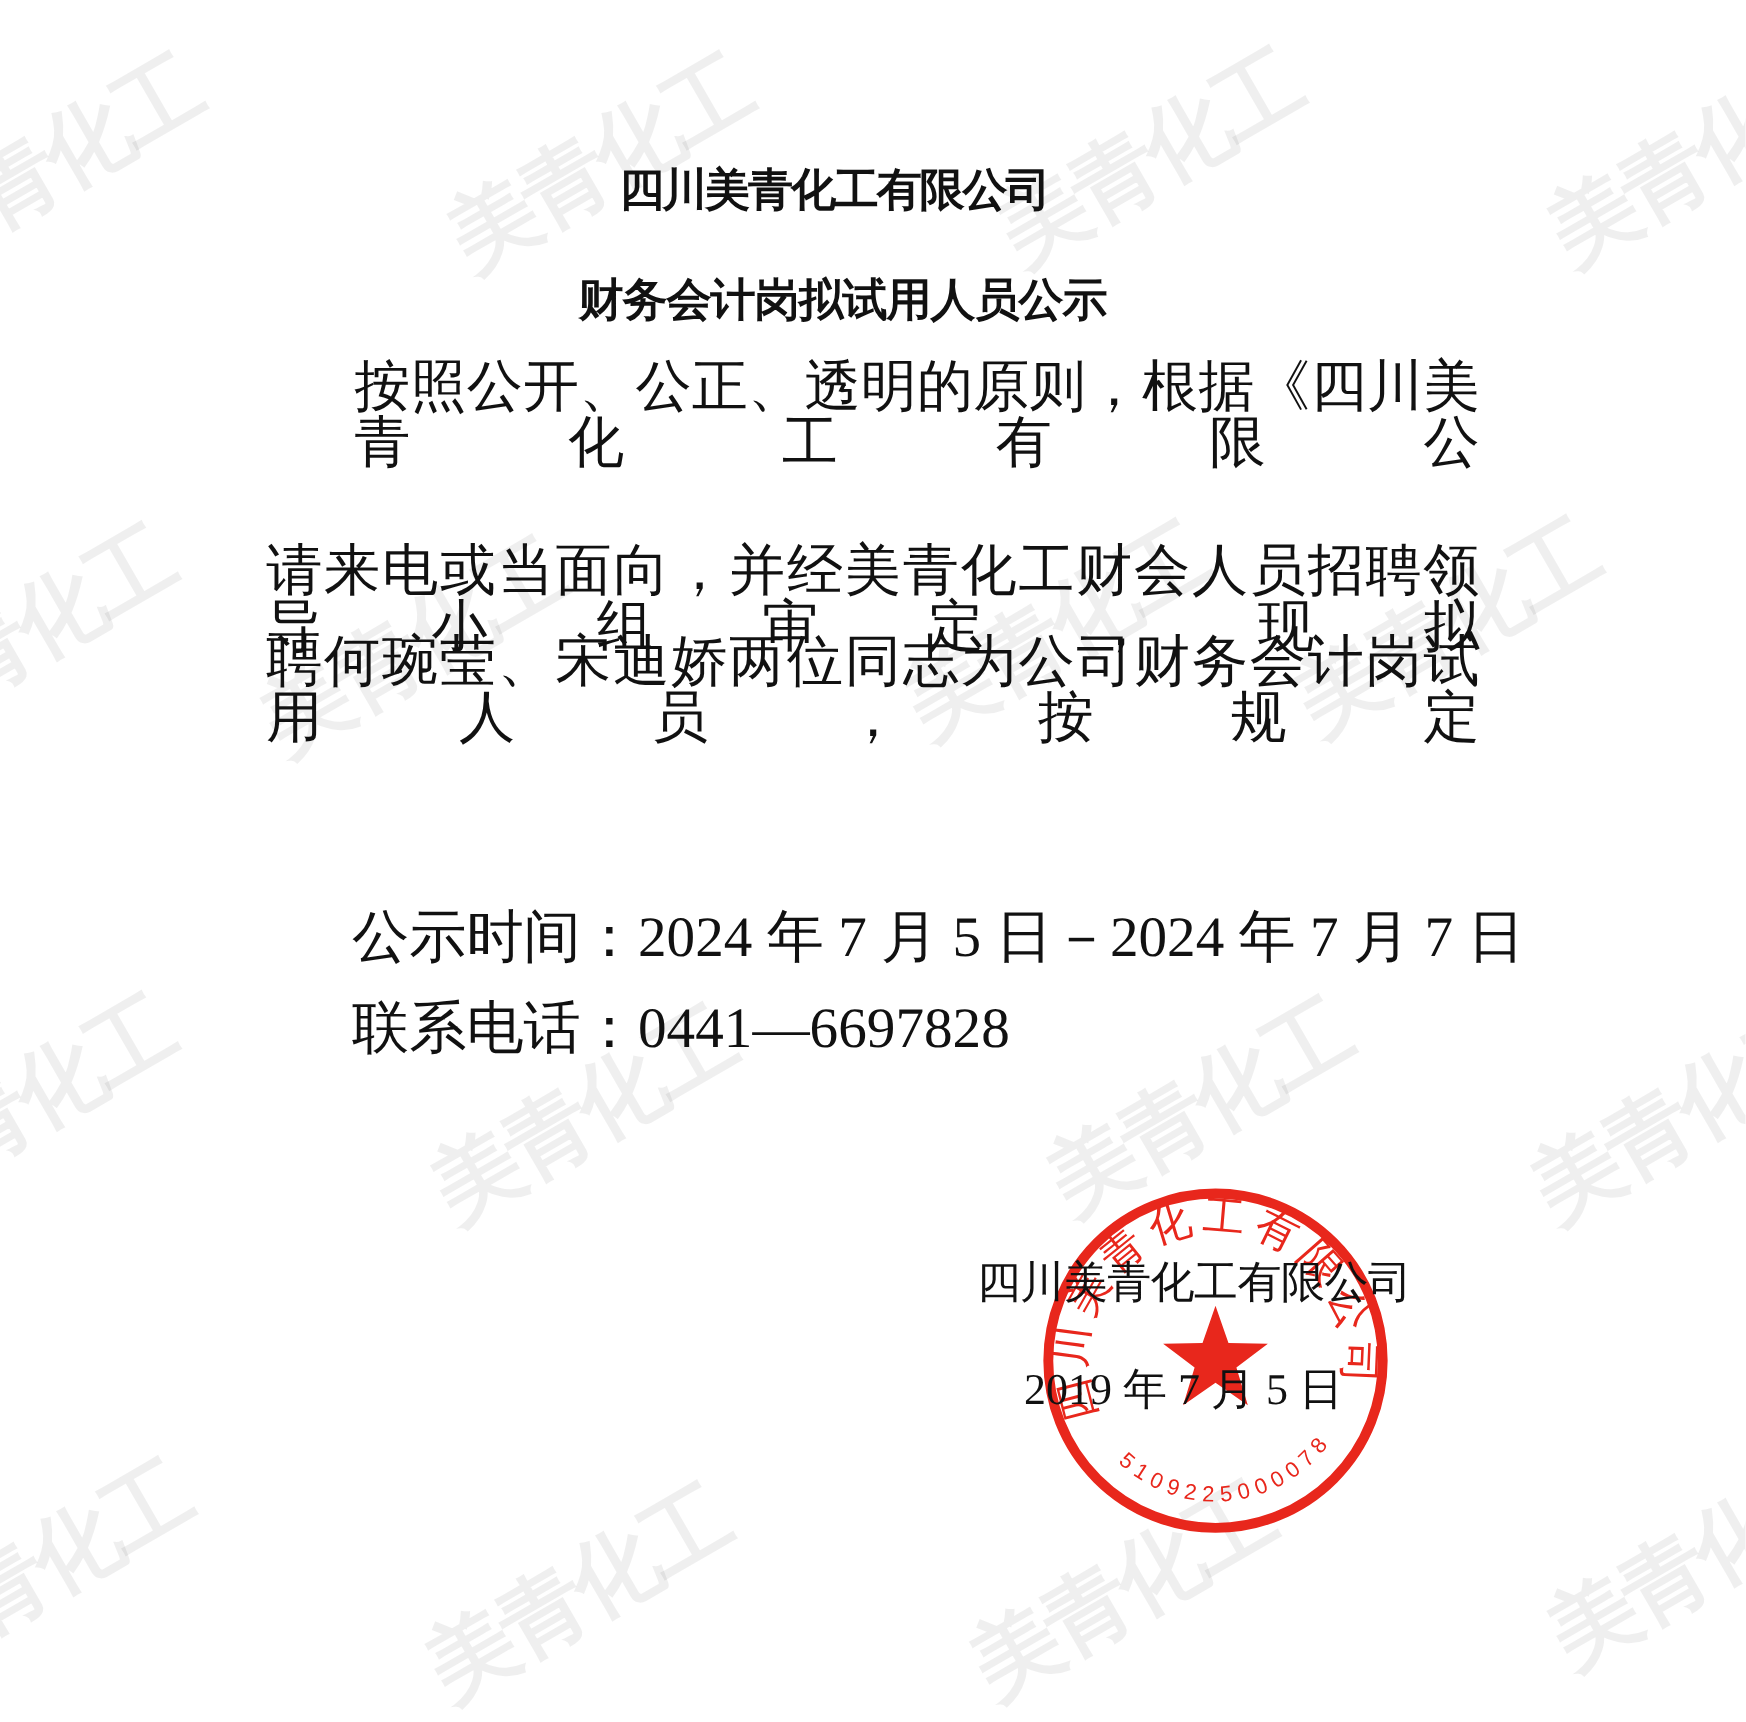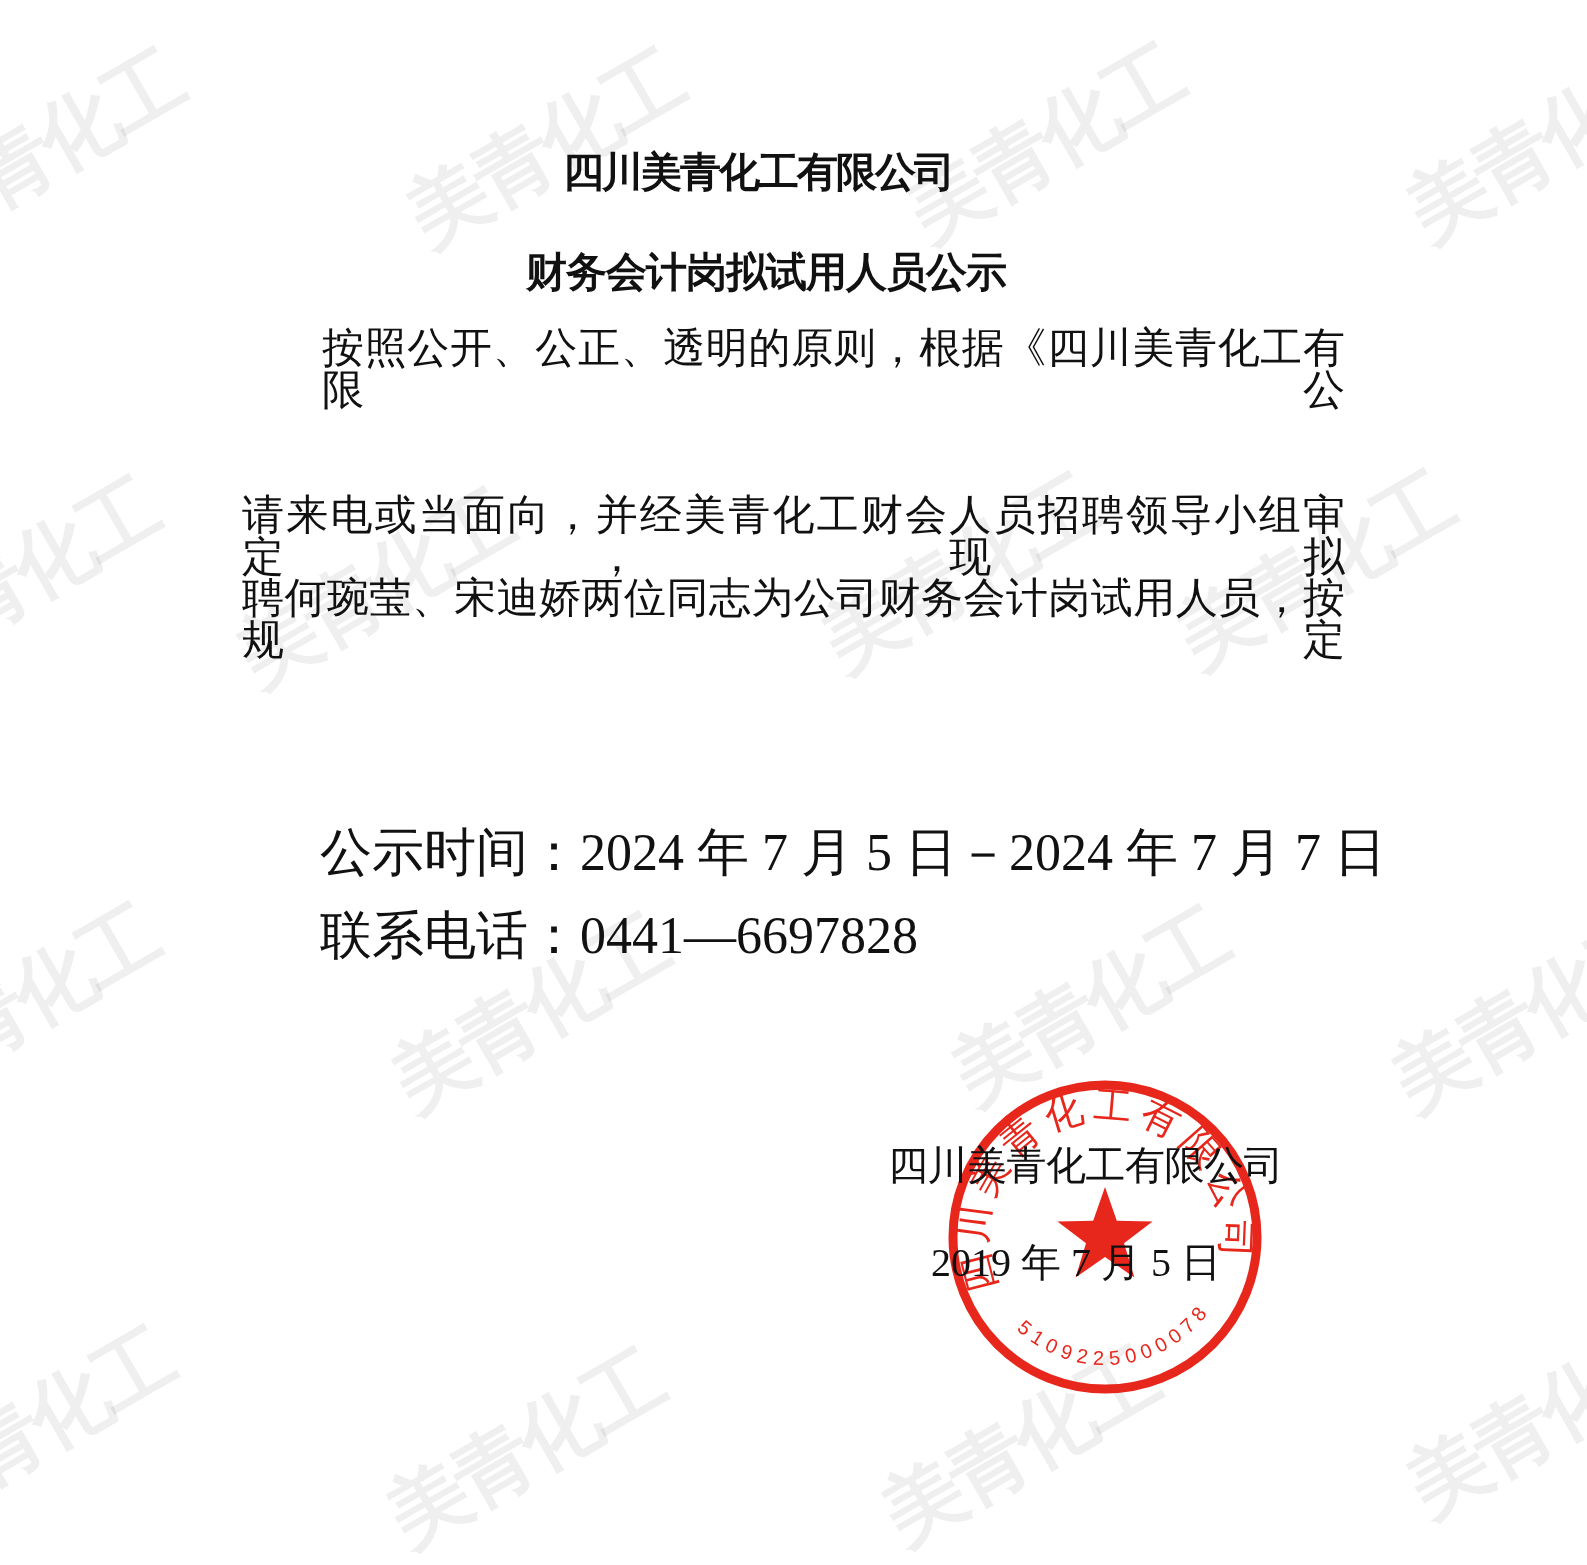--- a/index.html
+++ b/index.html
@@ -25,21 +25,21 @@
   
   .abs{position:absolute;white-space:nowrap;line-height:1;}
   .title{
     font-weight:bold;
     font-size:41px;
     z-index:2;
   }
   .body-line{
     position:absolute;
     left:242px;width:1103px;
-    font-size:42px;line-height:1;
+    font-size:51px;line-height:1;
     white-space:normal;
     z-index:2;
   }
   .just{text-align:justify;text-align-last:justify;}
   .indent{padding-left:80px;width:1023px;}
   .info{font-size:52px;z-index:2;}
   .sig{font-size:40px;z-index:3;}
   
   .stamp{
     position:absolute;left:935px;top:1067px;

